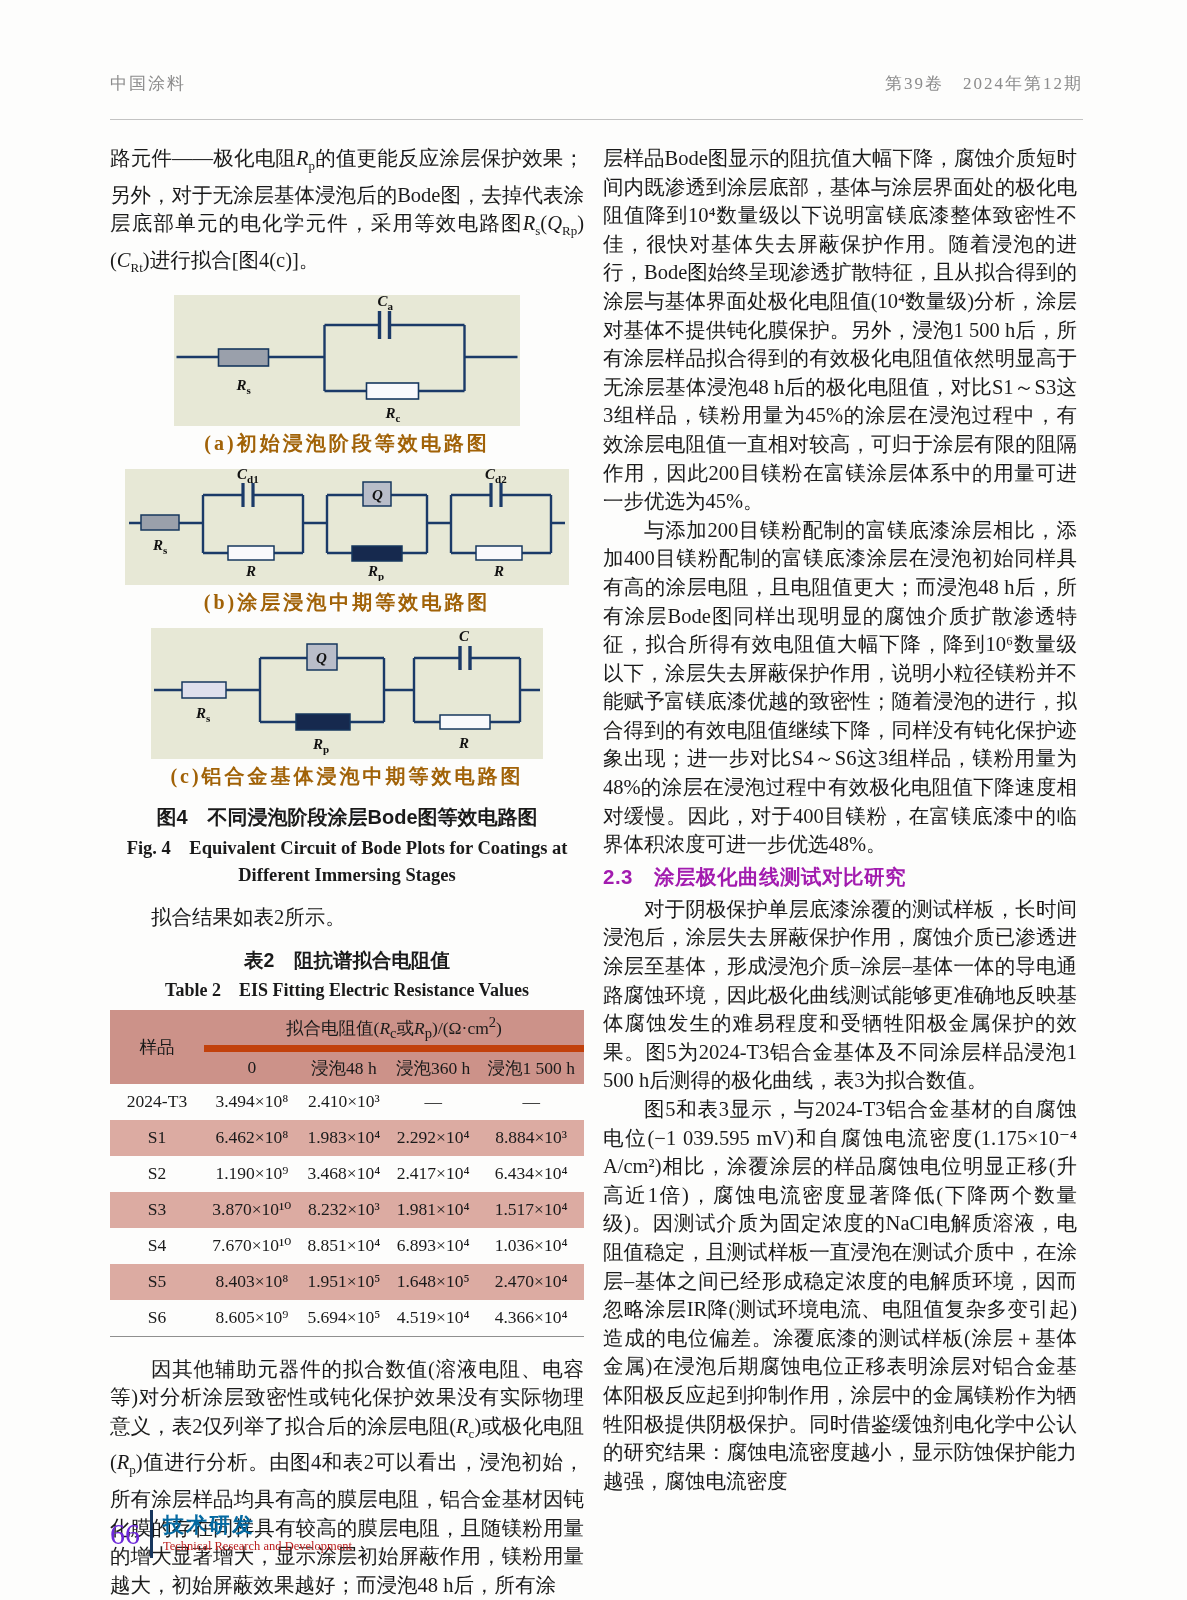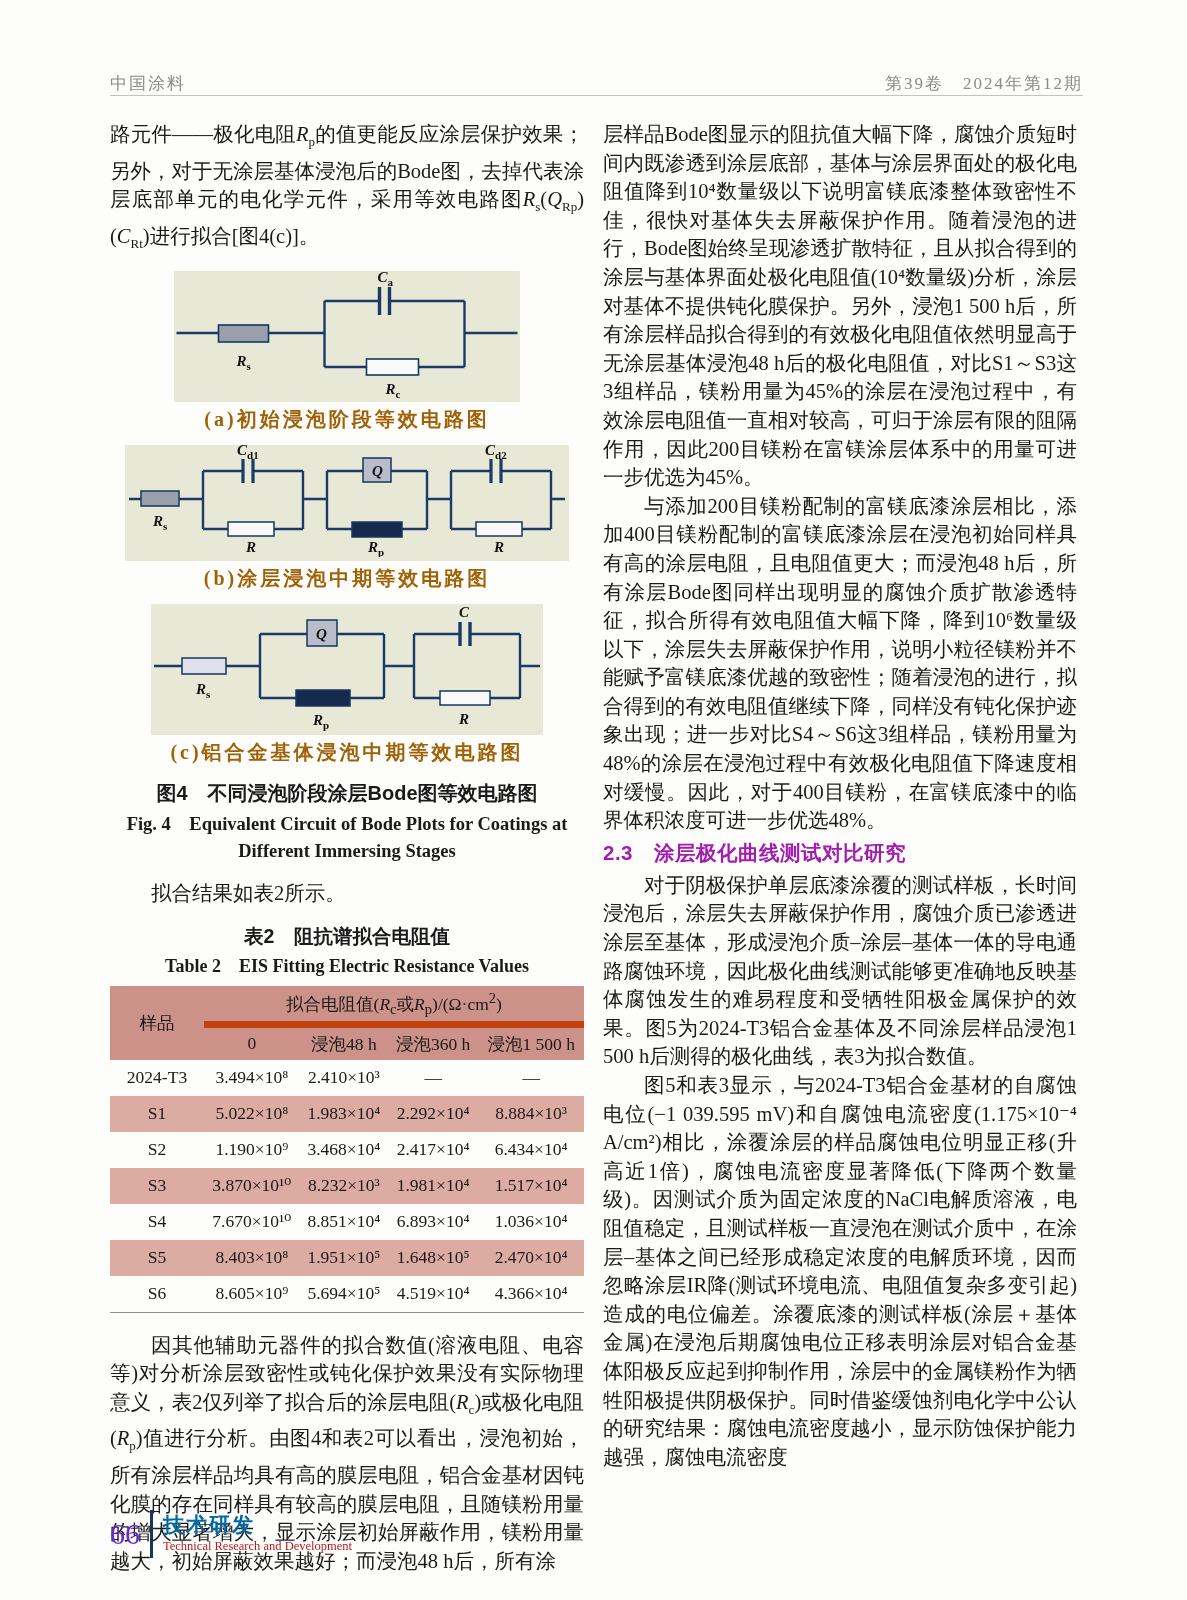--- a/index.html
+++ b/index.html
@@ -1,20 +1,20 @@
 <!DOCTYPE html>
 <html lang="zh"><head>
 <meta charset="utf-8">
 <style>
   html,body{margin:0;padding:0;background:#ffffff;}
   .page{position:relative;width:1187px;height:1600px;background:#fdfdfc;overflow:hidden;
         font-family:"Liberation Serif","DejaVu Serif",serif;color:#1a1a1a;}
   
   .runhead{display:flex;justify-content:space-between;align-items:flex-end;
-           margin:72px 104px 0 110px;padding-bottom:0;border-bottom:1px solid #c3c3c3;
+           margin:72px 104px 0 110px;padding-bottom:24px;border-bottom:1px solid #c3c3c3;
            color:#8b8b8b;font-size:17px;letter-spacing:2px;}
   
   .cols{display:flex;gap:19px;margin:24px 104px 0 110px;}
   .col{width:474px;}
   p.body{font-size:20.5px;line-height:28.6px;text-align:justify;margin:0;
          font-family:"Liberation Serif","DejaVu Serif",serif;}
   p.body.indent{text-indent:2em;}
   p.body i{font-style:italic;}
   p.body sub, p.body sup{font-size:13px;}
   
@@ -155,21 +155,21 @@
         <tbody>
           <tr>
             <td>2024-T3</td>
             <td>3.494×10⁸</td>
             <td>2.410×10³</td>
             <td>—</td>
             <td>—</td>
           </tr>
           <tr>
             <td>S1</td>
-            <td>5.022×10⁸</td>
+            <td>6.462×10⁸</td>
             <td>1.983×10⁴</td>
             <td>2.292×10⁴</td>
             <td>8.884×10³</td>
           </tr>
           <tr>
             <td>S2</td>
             <td>1.190×10⁹</td>
             <td>3.468×10⁴</td>
             <td>2.417×10⁴</td>
             <td>6.434×10⁴</td>

